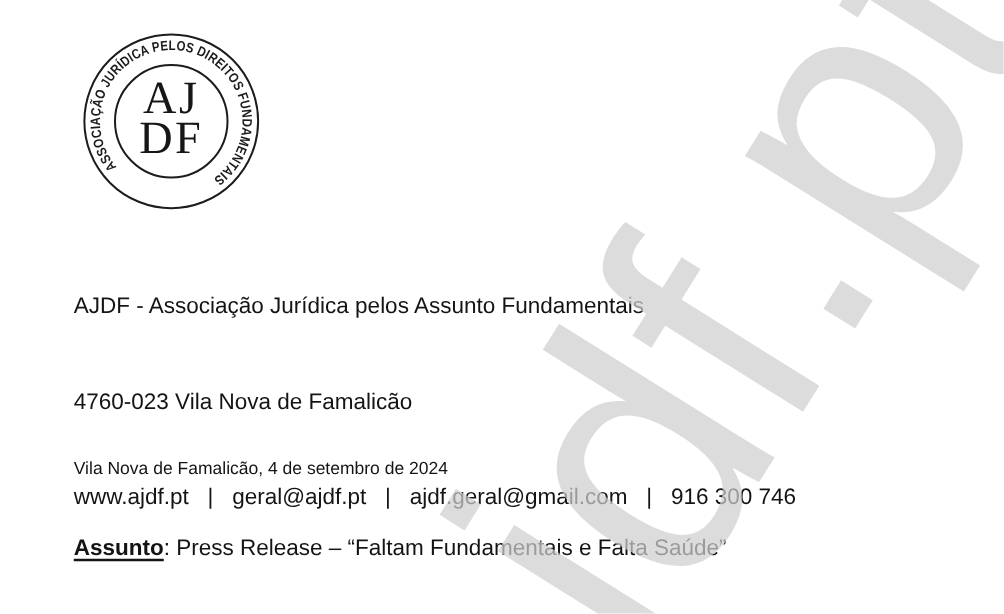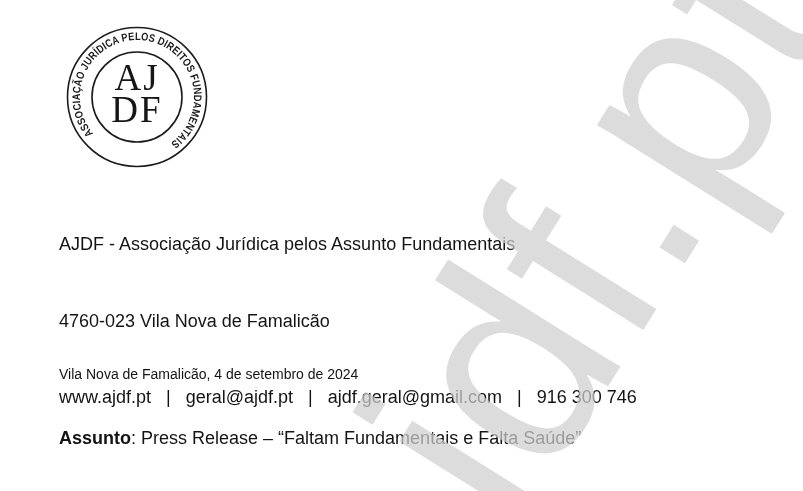--- a/index.html
+++ b/index.html
@@ -63,20 +63,21 @@
     position: absolute;
     left: 59px;
     top: 426px;
     font-size: 18px;
     line-height: 25.5px;
     white-space: pre;
     color: #141414;
   }
   .subject .label {
     font-weight: bold;
+    text-decoration: underline;
     text-decoration-thickness: 2px;
     text-underline-offset: 3px;
   }
 
   
   .watermark {
     position: absolute;
     left: 552px;
     top: 293px;
     transform: translate(-50%, -50%) rotate(-58deg);

